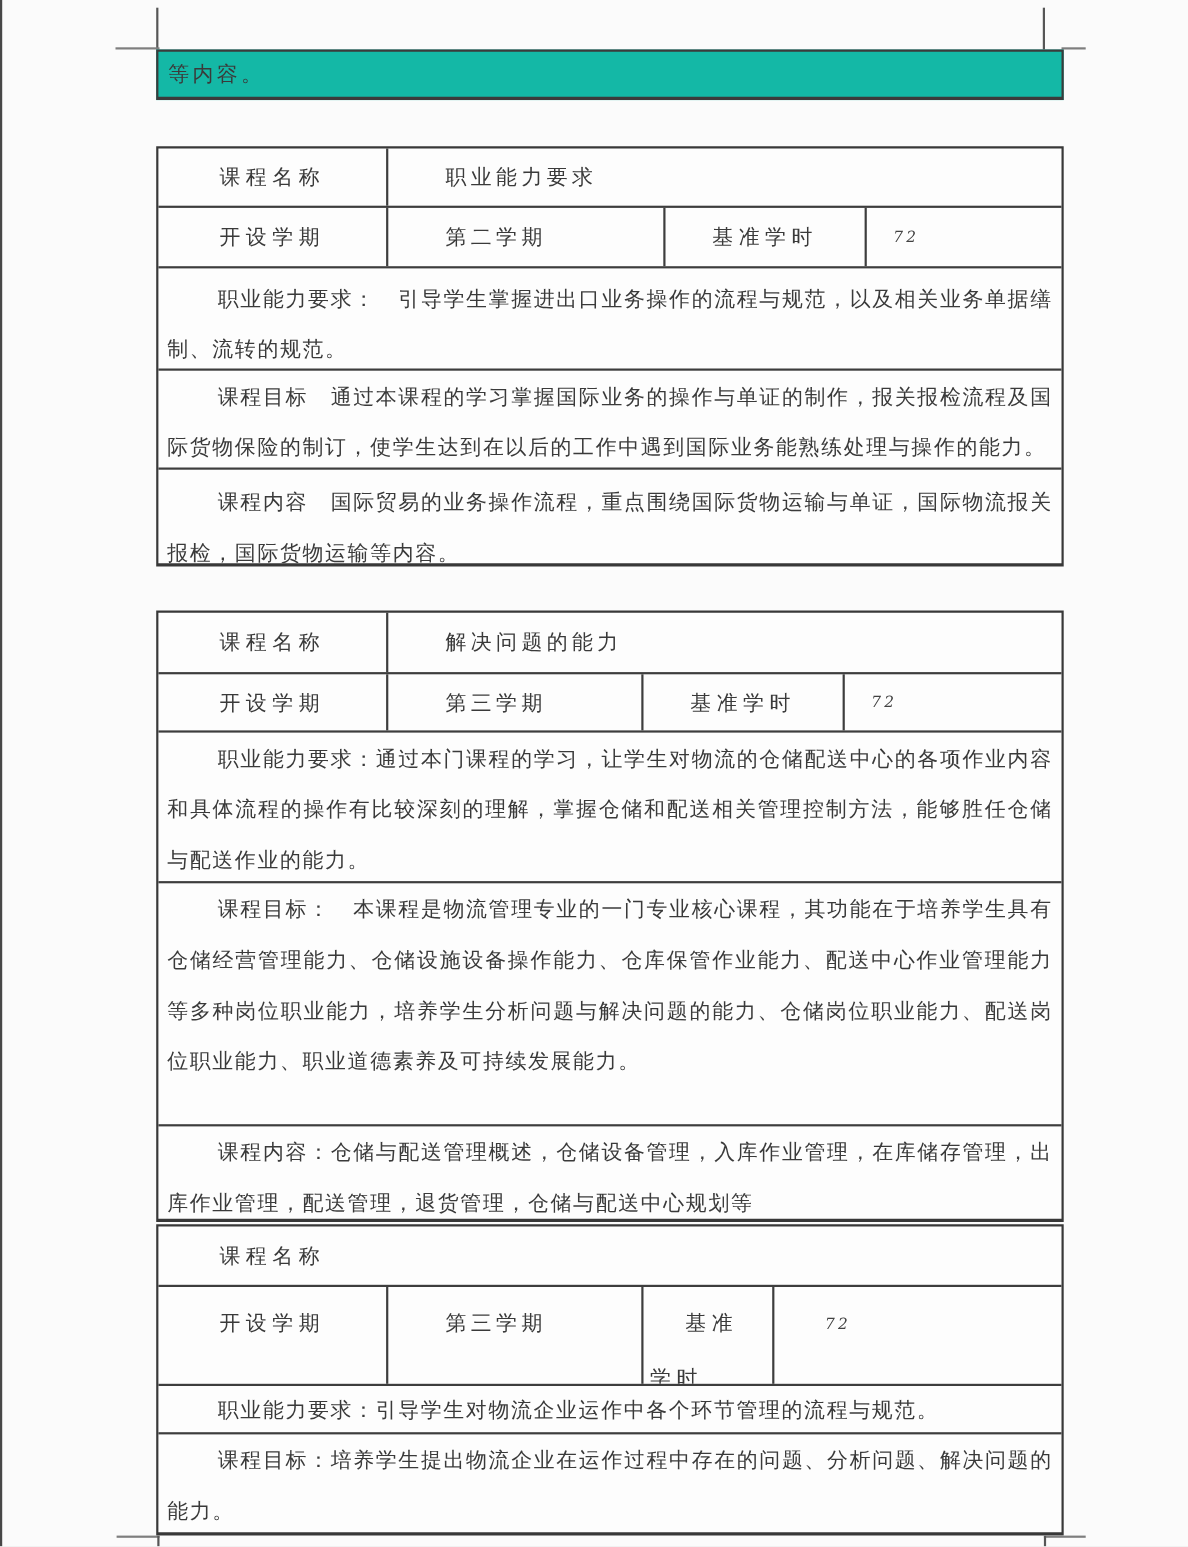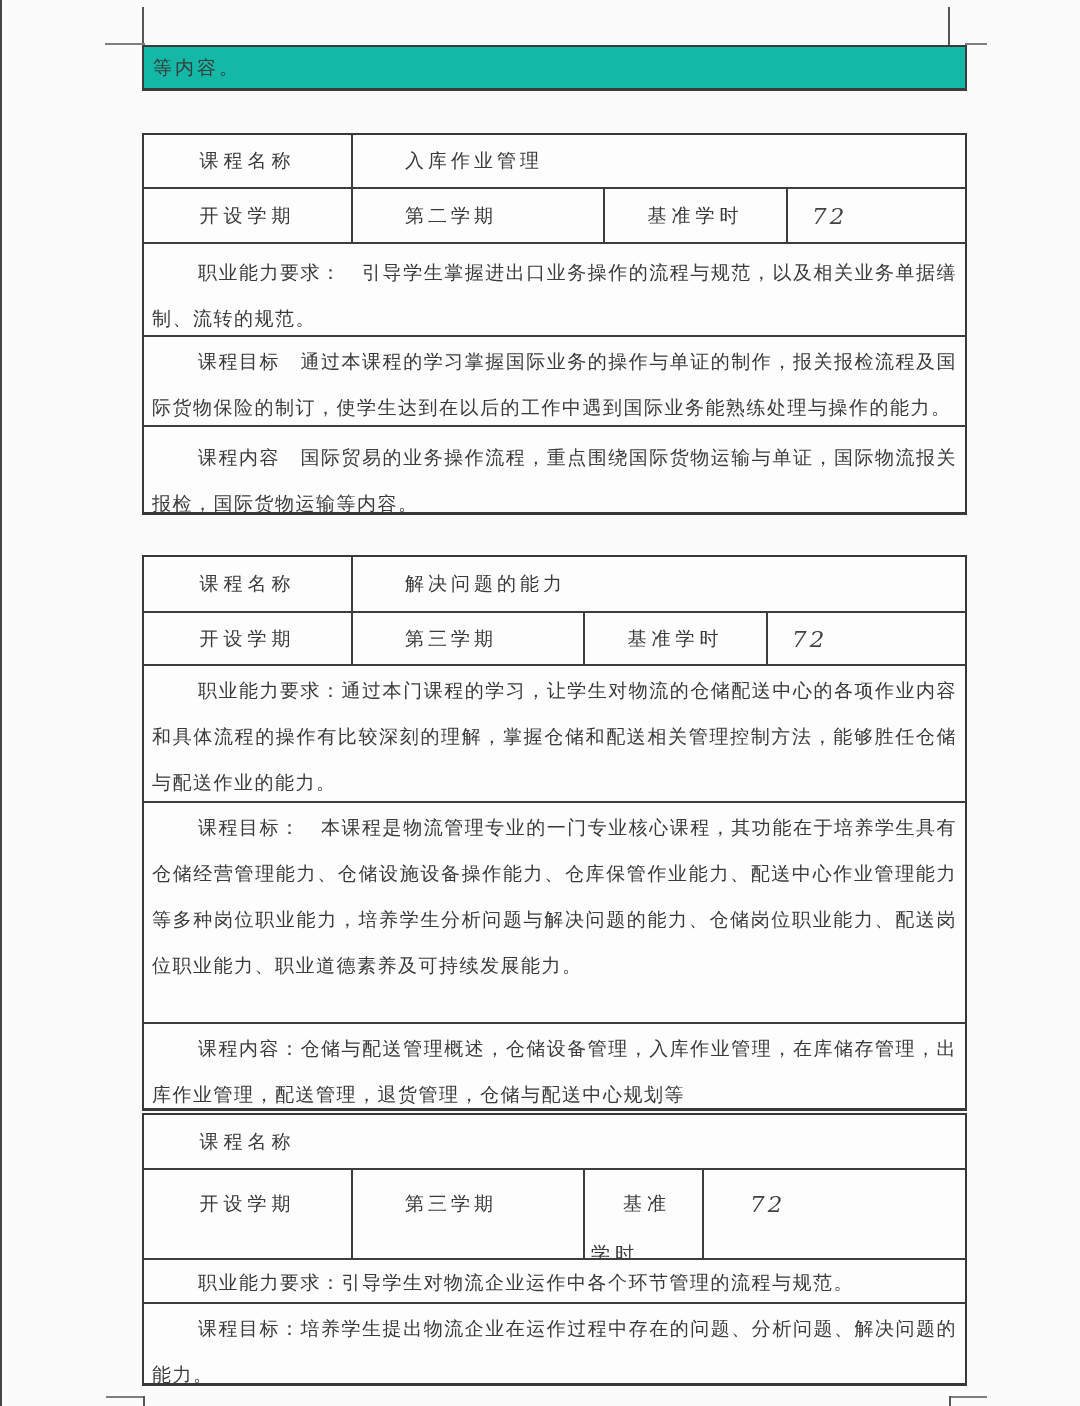--- a/index.html
+++ b/index.html
@@ -33,21 +33,21 @@
   .cell{
     box-sizing:border-box;display:flex;align-items:center;
     font-size:19px;overflow:hidden;
   }
   .cell + .cell{border-left:2px solid #3d3d3d;}
   .lab{justify-content:center;letter-spacing:5px;}
   .val{padding-left:52px;letter-spacing:4px;}
   .num{
     padding-left:24px;
     font-style:italic;font-family:"DejaVu Serif", serif;
-    font-size:23px;letter-spacing:3px;color:#424242;
+    font-size:14px;letter-spacing:3px;color:#424242;
   }
   .para{
     display:block;width:100%;
     padding:2px 8px 0 8px;
     text-indent:46px;
     font-size:19px;line-height:46px;letter-spacing:1.5px;
     text-align:justify;
   }
   
   .top{align-items:flex-start;padding-top:9px;line-height:50px;}
@@ -75,21 +75,21 @@
   <div class="docbox">
     <span>等内容。</span>
   </div>
 
   <div class="tbl" style="top:133px;">
     <div class="trow" style="height:52px;">
       <div class="cell lab" style="width:207px;">
         <span>课程名称</span>
       </div>
       <div class="cell val" style="flex:1;">
-        <span>入库作业管理</span>
+        <span>职业能力要求</span>
       </div>
     </div>
     <div class="trow" style="height:55px;">
       <div class="cell lab" style="width:207px;">
         <span>开设学期</span>
       </div>
       <div class="cell val" style="width:252px;">
         <span>第二学期</span>
       </div>
       <div class="cell lab" style="width:183px;">
@@ -161,18 +161,18 @@
         <span class="l1">基准</span>
         <span class="l2">学时</span>
       </div>
       <div class="cell num num3 top" style="flex:1;">
         <span>72</span>
       </div>
     </div>
     <div class="trow" style="height:44px;">
       <div class="cell para" style="line-height:42px;">职业能力要求：引导学生对物流企业运作中各个环节管理的流程与规范。</div>
     </div>
-    <div class="trow" style="height:81px;">
+    <div class="trow" style="height:91px;">
       <div class="cell para">课程目标：培养学生提出物流企业在运作过程中存在的问题、分析问题、解决问题的能力。</div>
     </div>
   </div>
 
 </div>
 
 </body></html>

